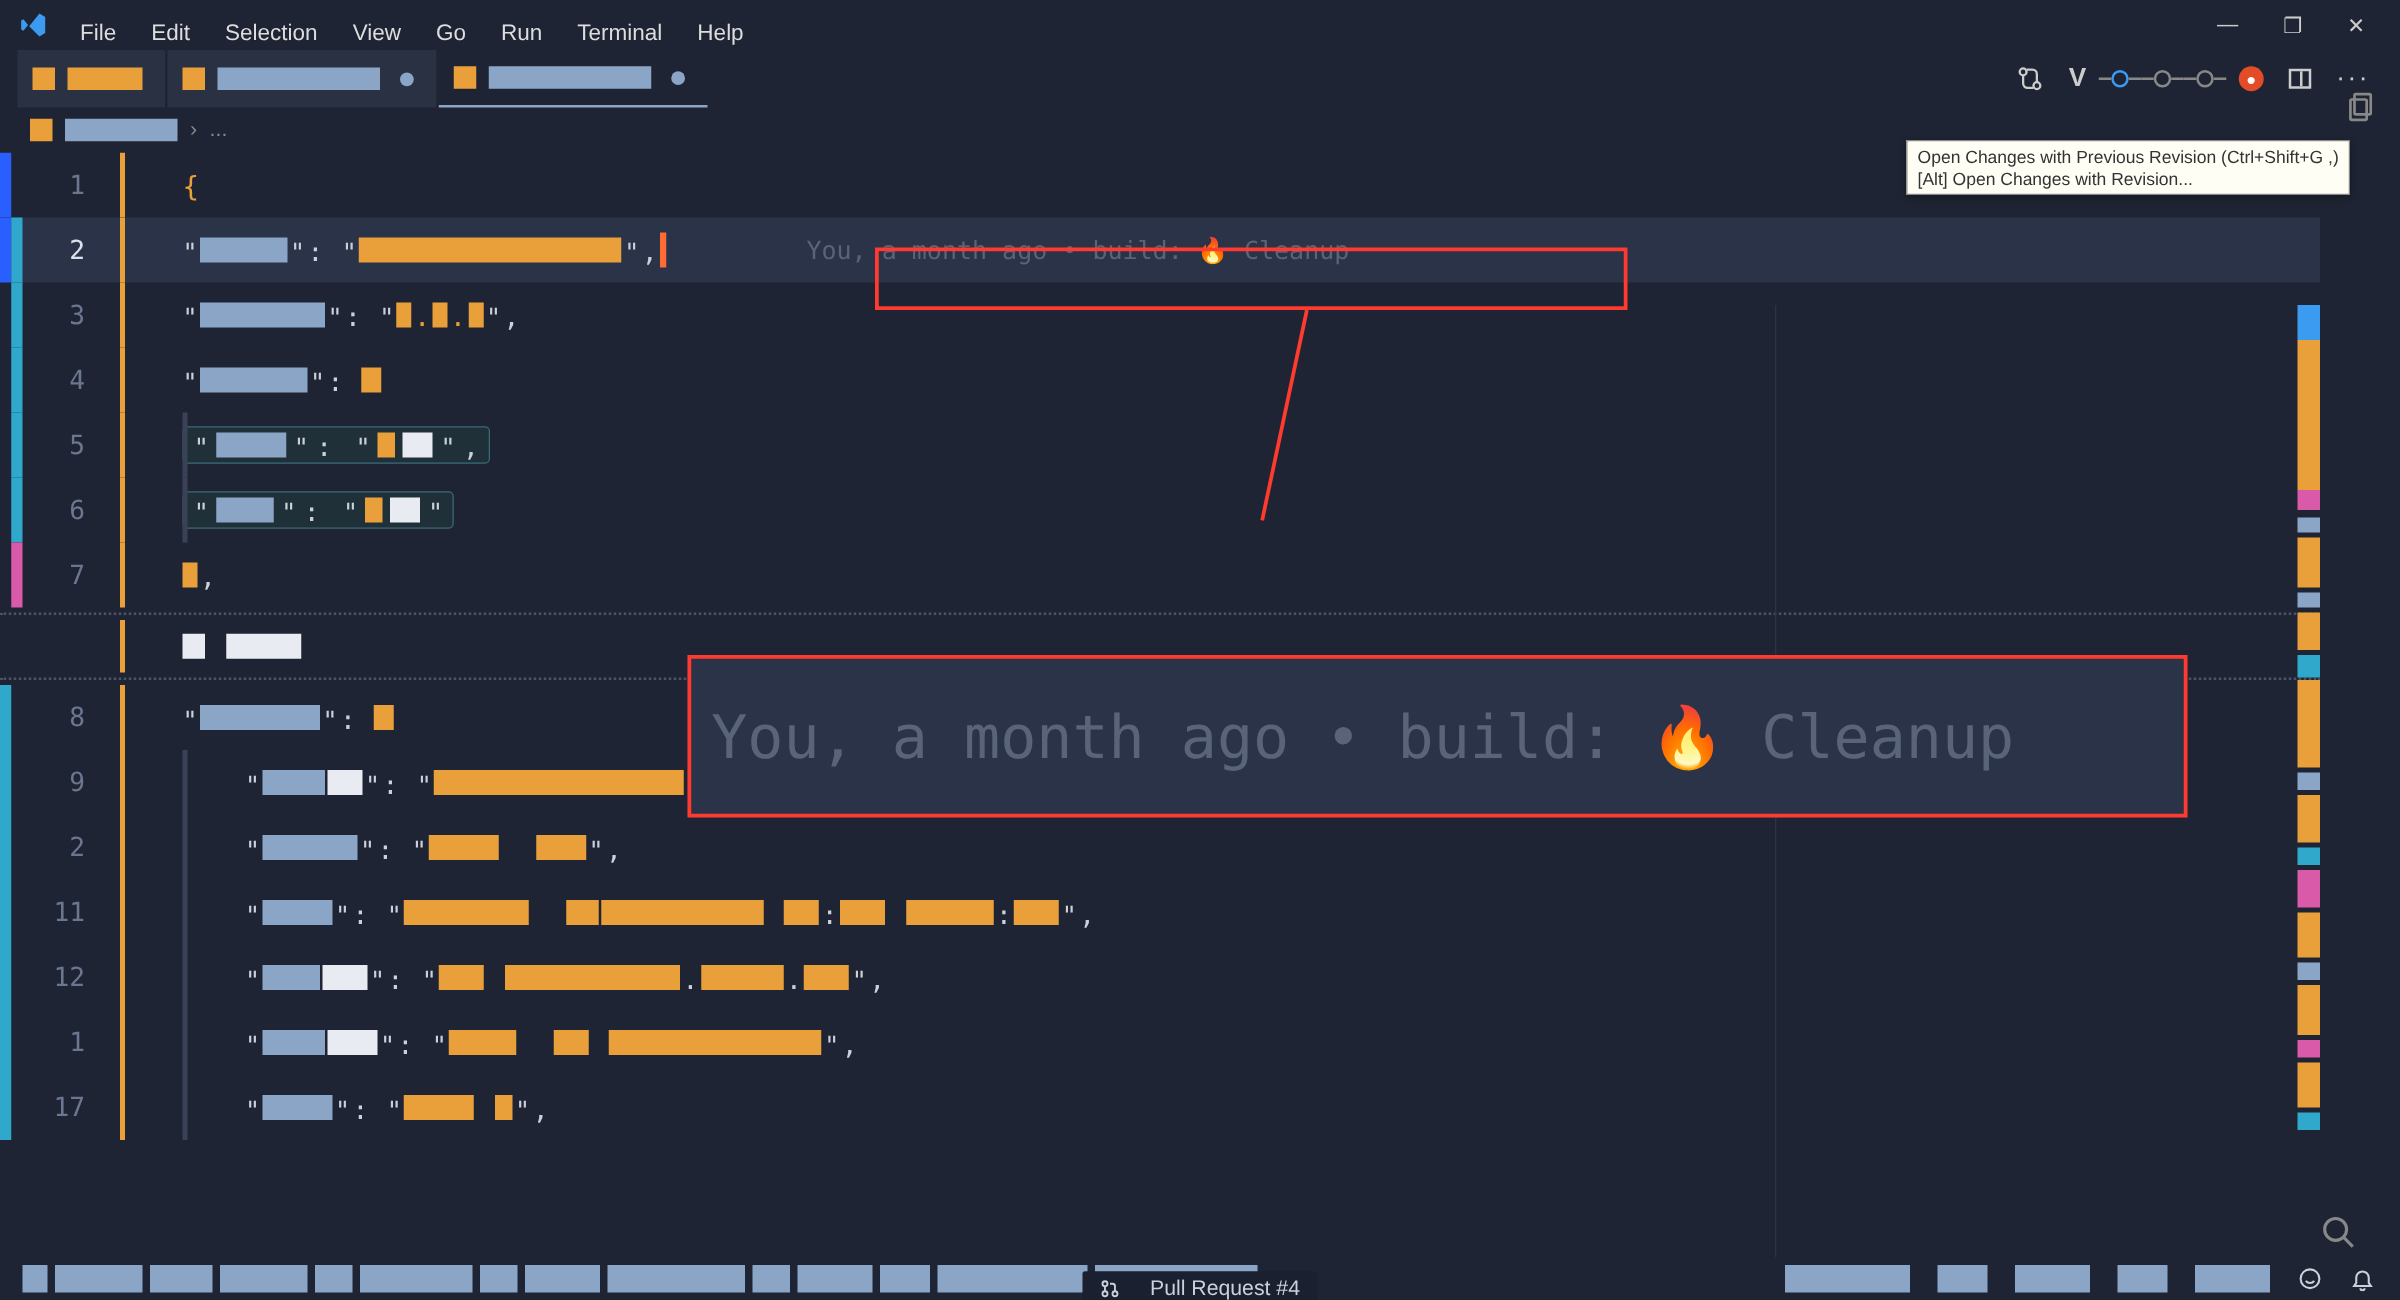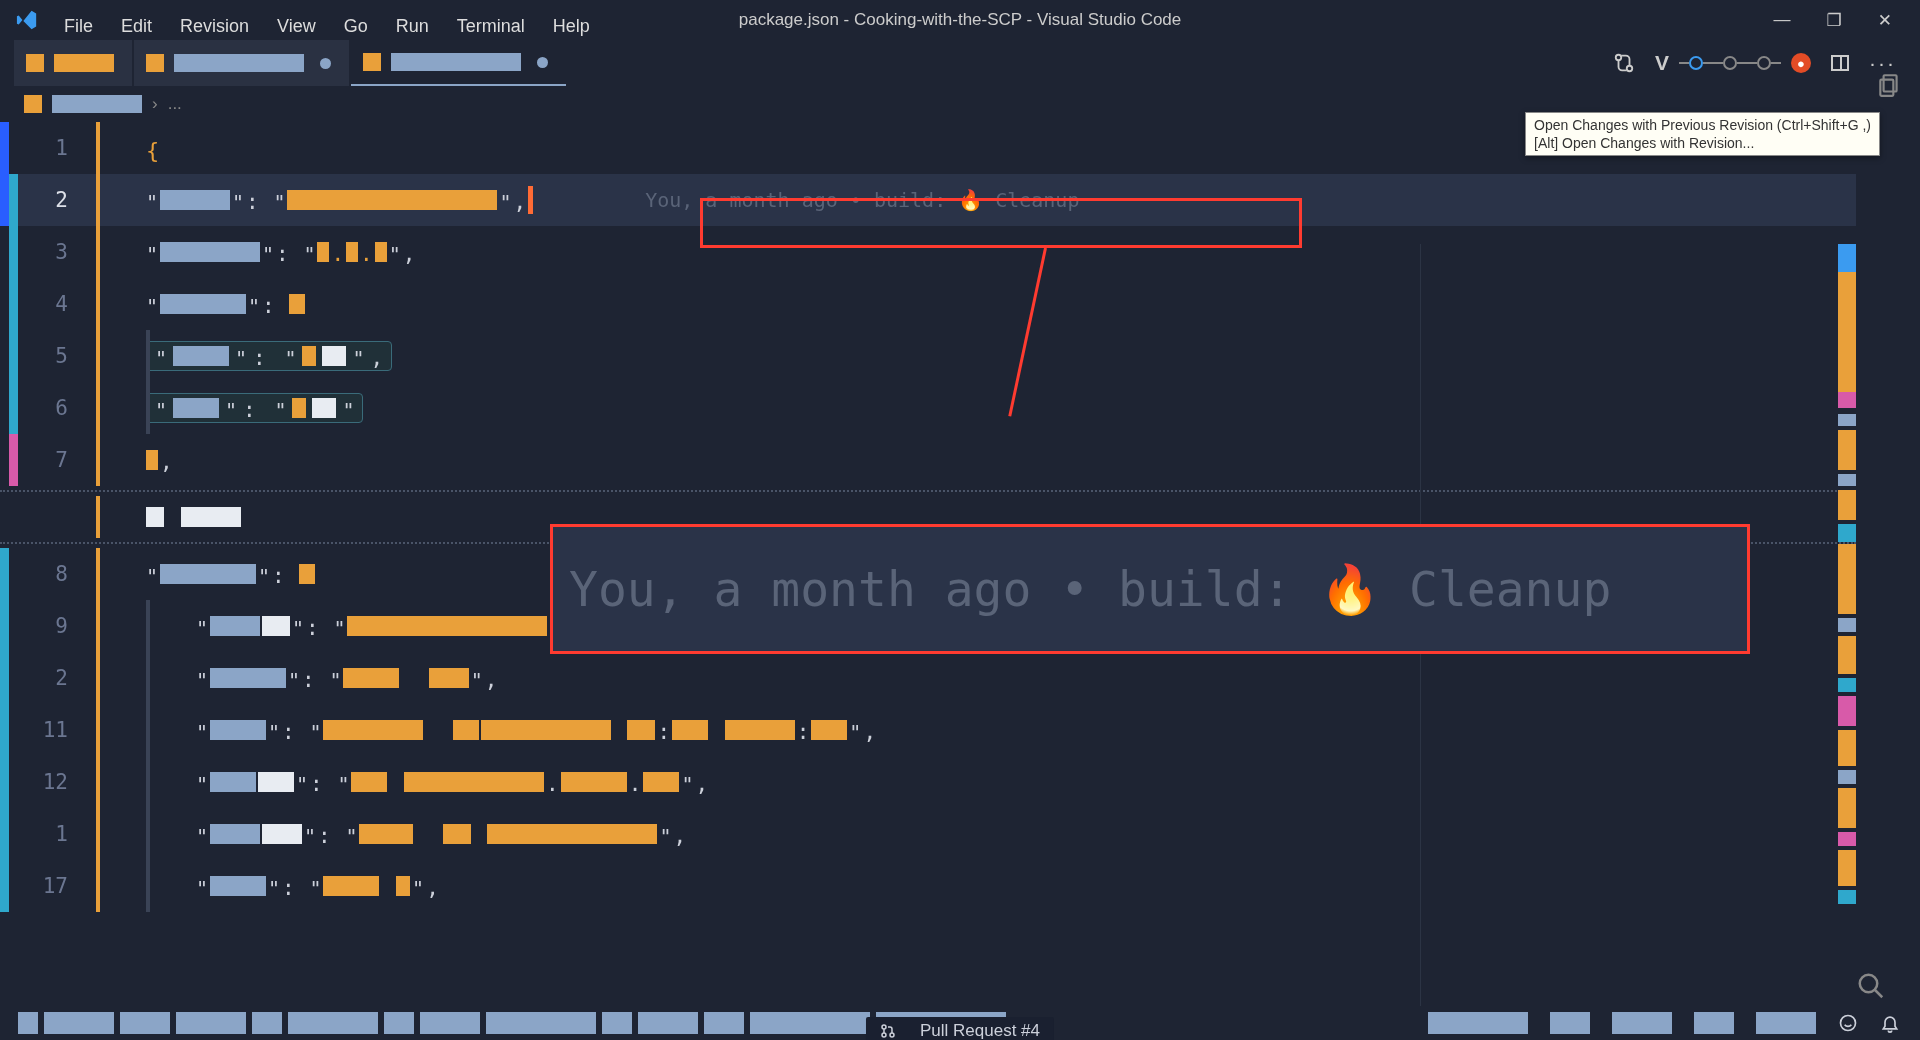--- a/index.html
+++ b/index.html
@@ -174,28 +174,27 @@
 
 <div class="titlebar">
   <div class="vscode-logo">
     <svg viewBox="0 0 24 24" width="22" height="22">
         <path fill="#3b9bf0" d="M17 2l5 3v14l-5 3-9-9 9-11zM3 7l4 5-4 5-2-1V8l2-1z"></path>
       </svg>
   </div>
   <div class="menu">
     <div class="menu-item">File</div>
     <div class="menu-item">Edit</div>
-    <div class="menu-item">Revision</div>
+    <div class="menu-item">Selection</div>
     <div class="menu-item">View</div>
     <div class="menu-item">Go</div>
     <div class="menu-item">Run</div>
     <div class="menu-item">Terminal</div>
     <div class="menu-item">Help</div>
   </div>
-  <div class="window-title">package.json - Cooking-with-the-SCP - Visual Studio Code</div>
   <div class="window-controls">
     <div class="win-btn">—</div>
     <div class="win-btn">❐</div>
     <div class="win-btn">✕</div>
   </div>
 </div>
 
 <div class="tabsrow">
   <div class="tab">
     <span class="tab-icon"></span>

